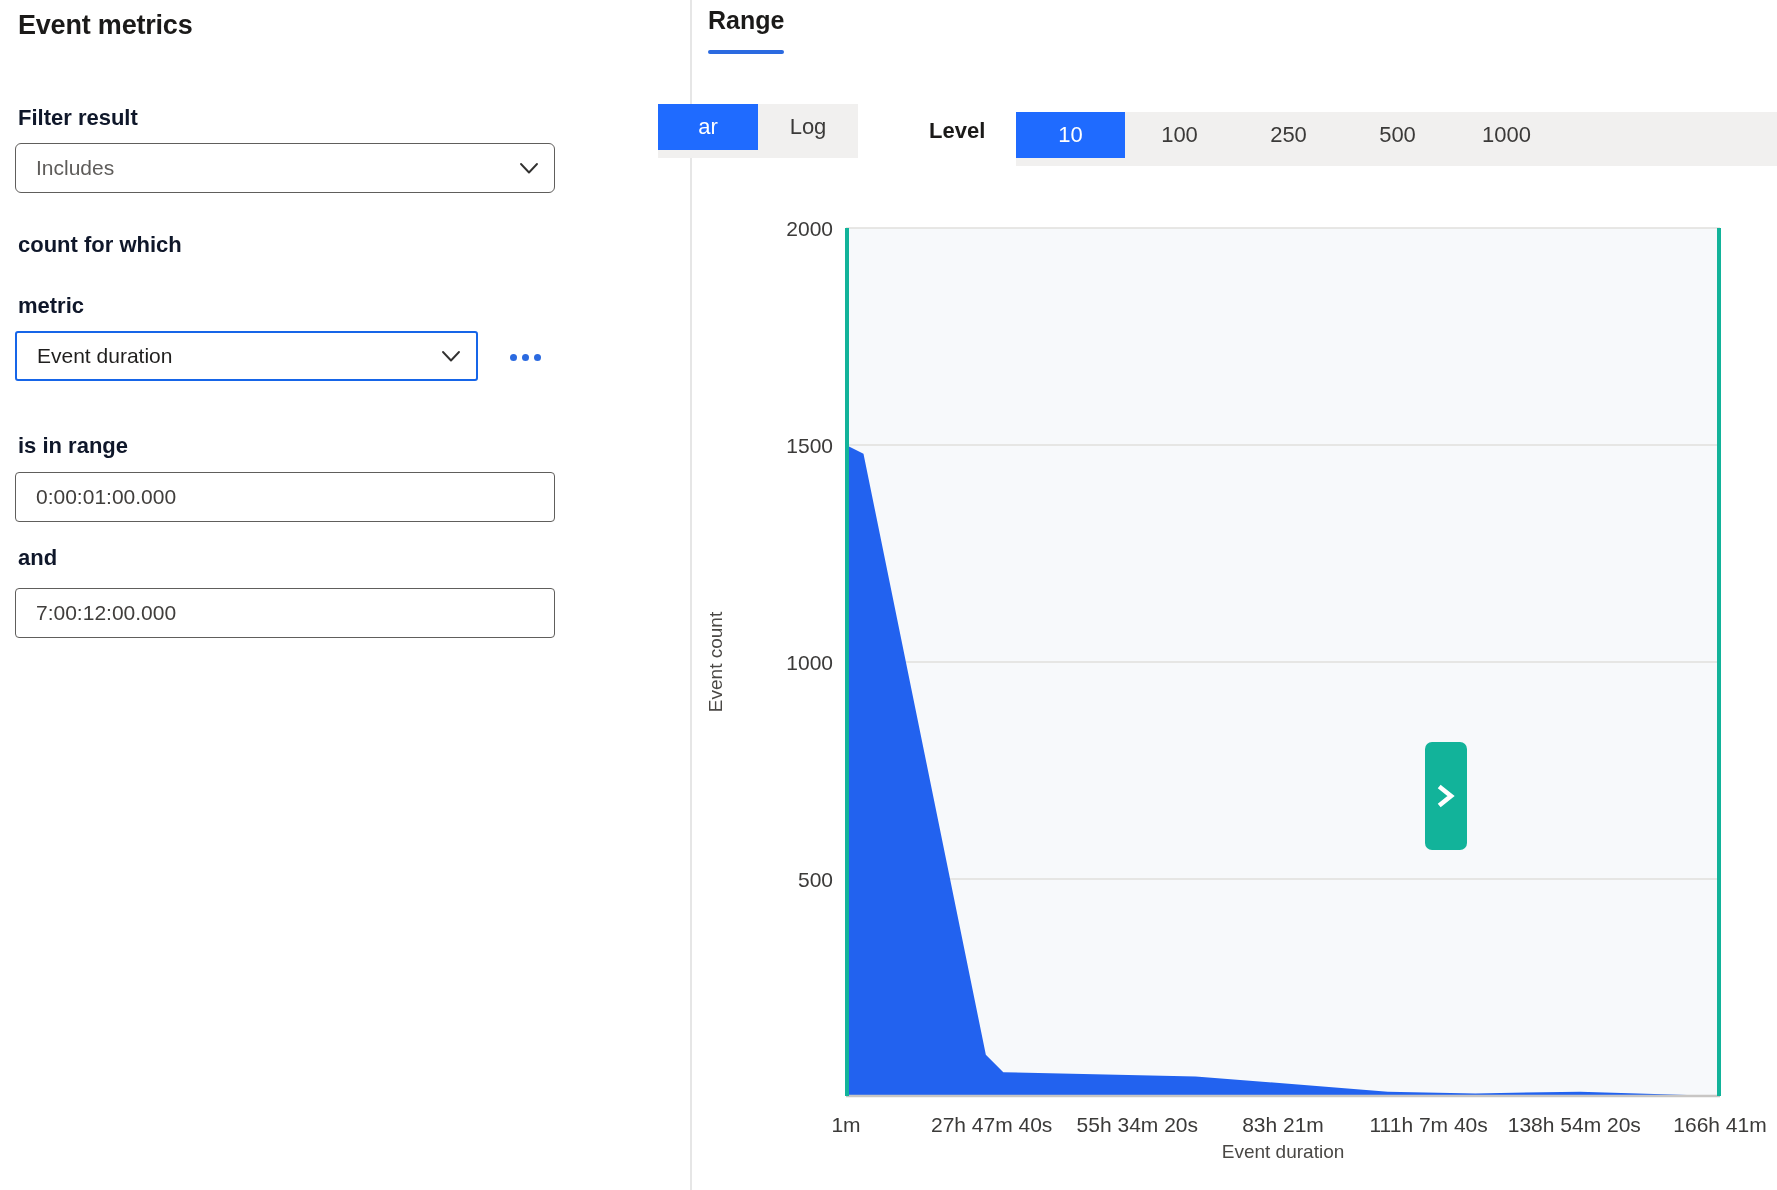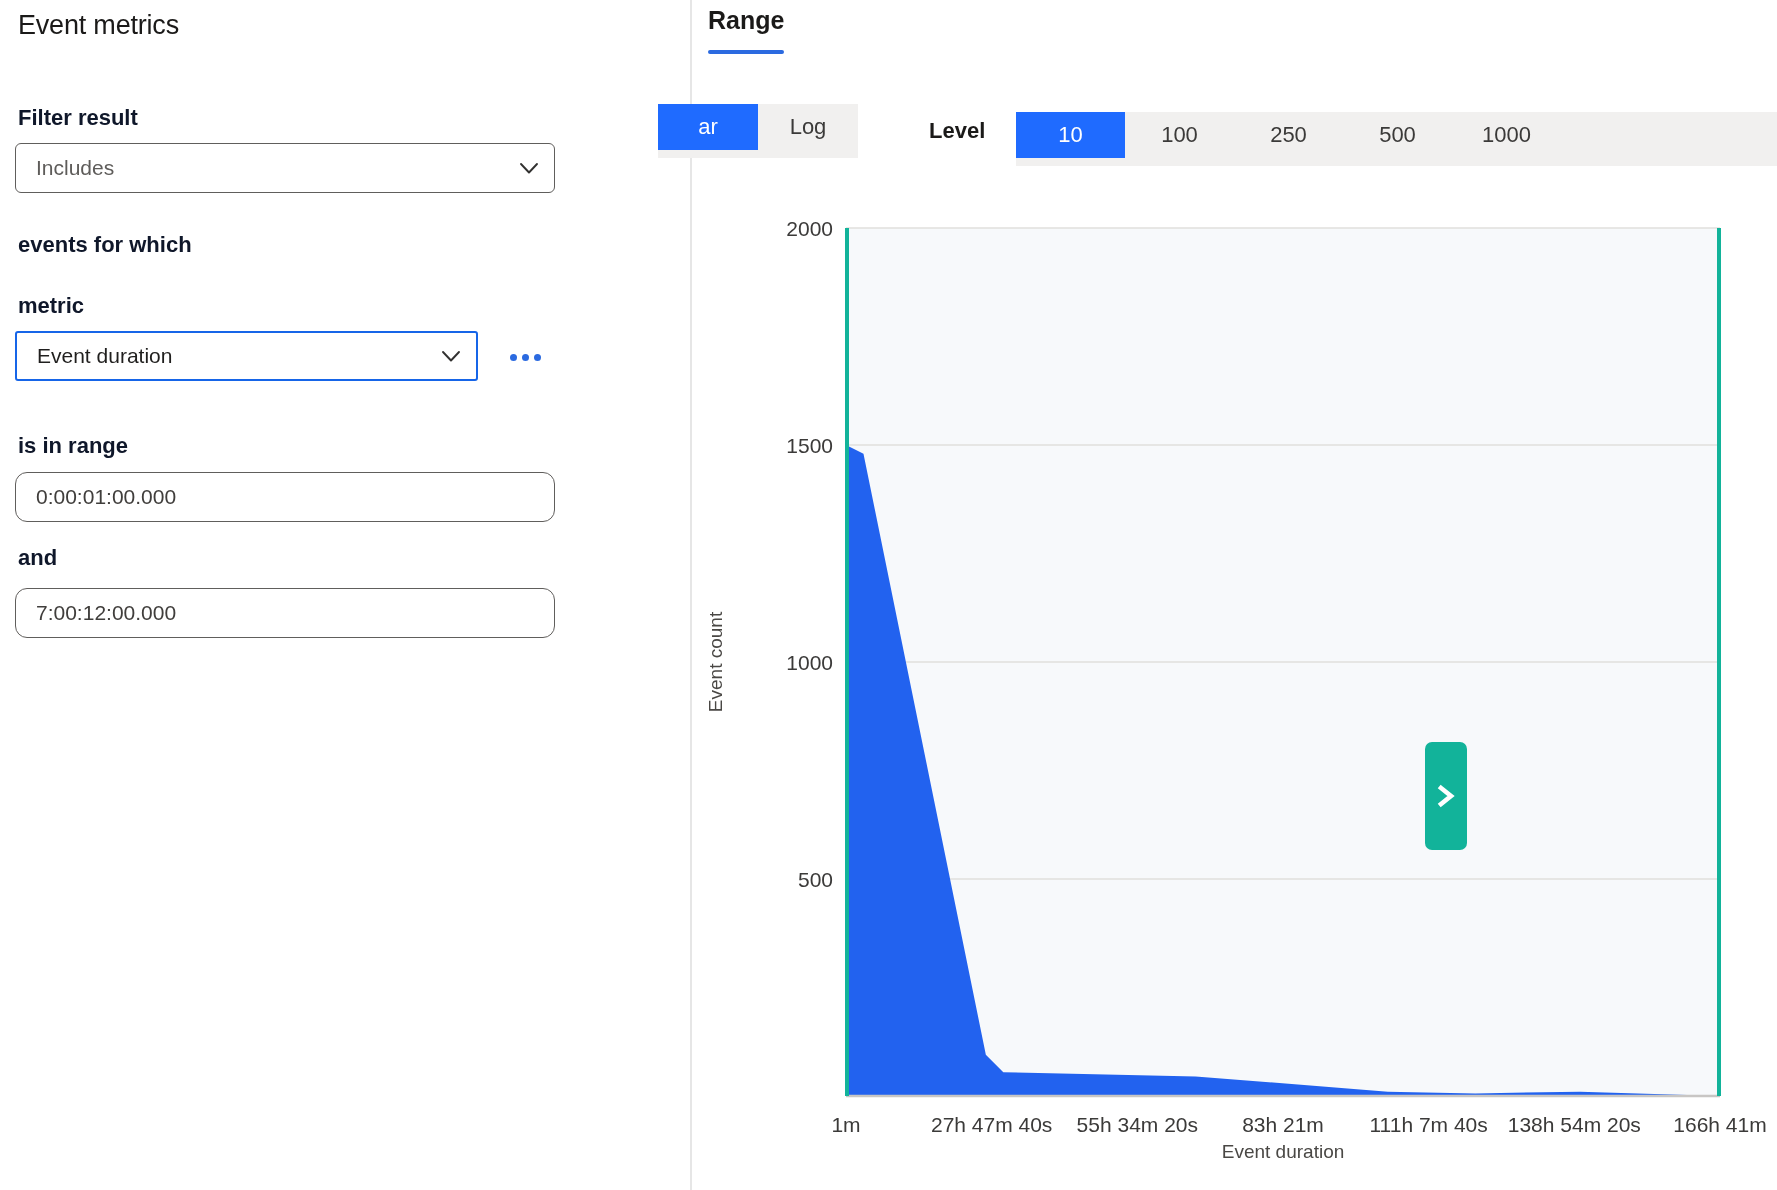--- a/index.html
+++ b/index.html
@@ -16,21 +16,21 @@
   
   #left-panel {
     position: absolute; left: 0; top: 0;
     width: 692px; height: 1190px;
     background: #ffffff;
     border-right: 2px solid #e6e6e6;
     padding: 0;
   }
   .panel-title {
     position: absolute; left: 18px; top: 10px;
-    font-size: 27px; font-weight: 400; color: #1b1a19;
+    font-size: 27px; font-weight: 700; color: #1b1a19;
     letter-spacing: -0.2px;
   }
   .field-label {
     font-size: 22px; font-weight: 700; color: #0f172a;
   }
   .lbl-filter-result { position: absolute; left: 18px; top: 105px; }
   .lbl-events-for-which { position: absolute; left: 18px; top: 232px; }
   .lbl-metric { position: absolute; left: 18px; top: 293px; }
   .lbl-is-in-range { position: absolute; left: 18px; top: 433px; }
   .lbl-and { position: absolute; left: 18px; top: 545px; }
@@ -70,21 +70,21 @@
   }
   .ellipsis-btn i {
     width: 7px; height: 7px; border-radius: 50%;
     background: #2b6ae0; display: block;
   }
 
   .textbox {
     position: absolute;
     height: 50px; width: 540px; left: 15px;
     border: 1px solid #605e5c;
-    border-radius: 12px;
+    border-radius: 4px;
     background: #ffffff;
     display: flex; align-items: center;
     padding: 0 12px 0 20px;
     font-size: 21px;
     color: #403e3c;
   }
   #tb-range-from { top: 472px; }
   #tb-range-to   { top: 588px; }
 
   
@@ -196,21 +196,21 @@
 
     <div class="combo placeholderish" id="combo-filter-result">
       <span class="cv">Includes</span>
       <span class="chev">
         <svg width="26" height="26" viewBox="0 0 26 26">
           <path d="M5 9 L13 17.5 L21 9" fill="none" stroke="#323130" stroke-width="1.9" stroke-linecap="round" stroke-linejoin="round"></path>
         </svg>
       </span>
     </div>
 
-    <div class="field-label lbl-events-for-which">events for which</div>
+    <div class="field-label lbl-events-for-which">count for which</div>
 
     <div class="field-label lbl-metric">metric</div>
 
     <div class="combo" id="combo-metric">
       <span class="cv">Event duration</span>
       <span class="chev">
         <svg width="26" height="26" viewBox="0 0 26 26">
           <path d="M5 9 L13 17.5 L21 9" fill="none" stroke="#323130" stroke-width="1.9" stroke-linecap="round" stroke-linejoin="round"></path>
         </svg>
       </span>

